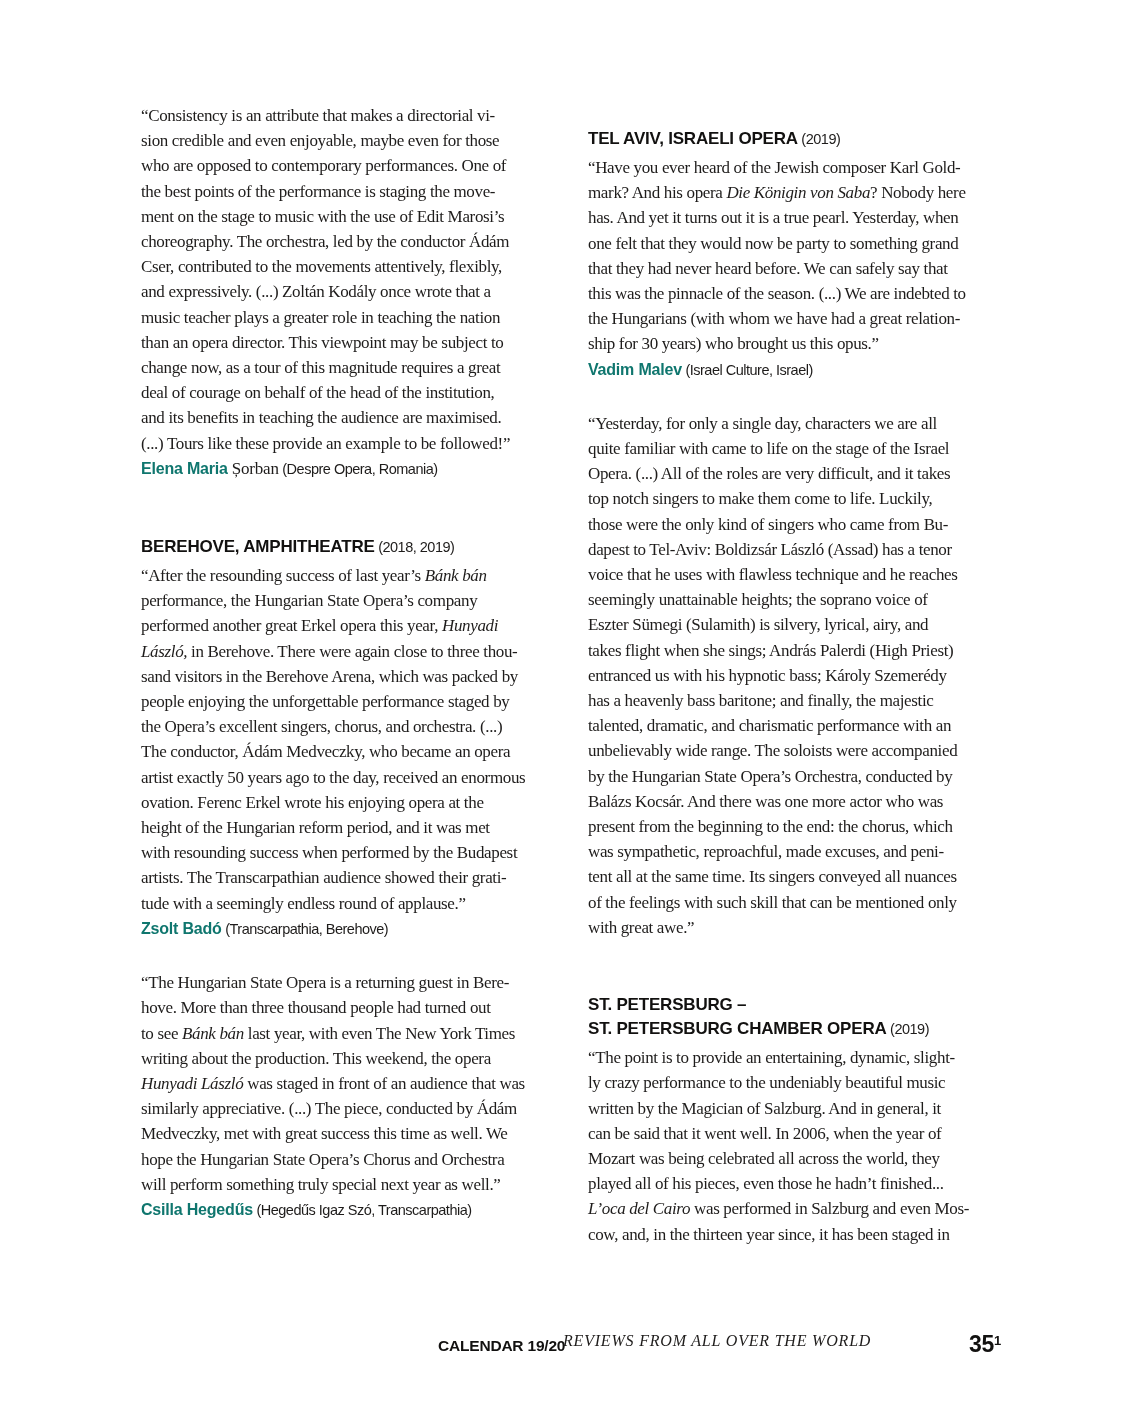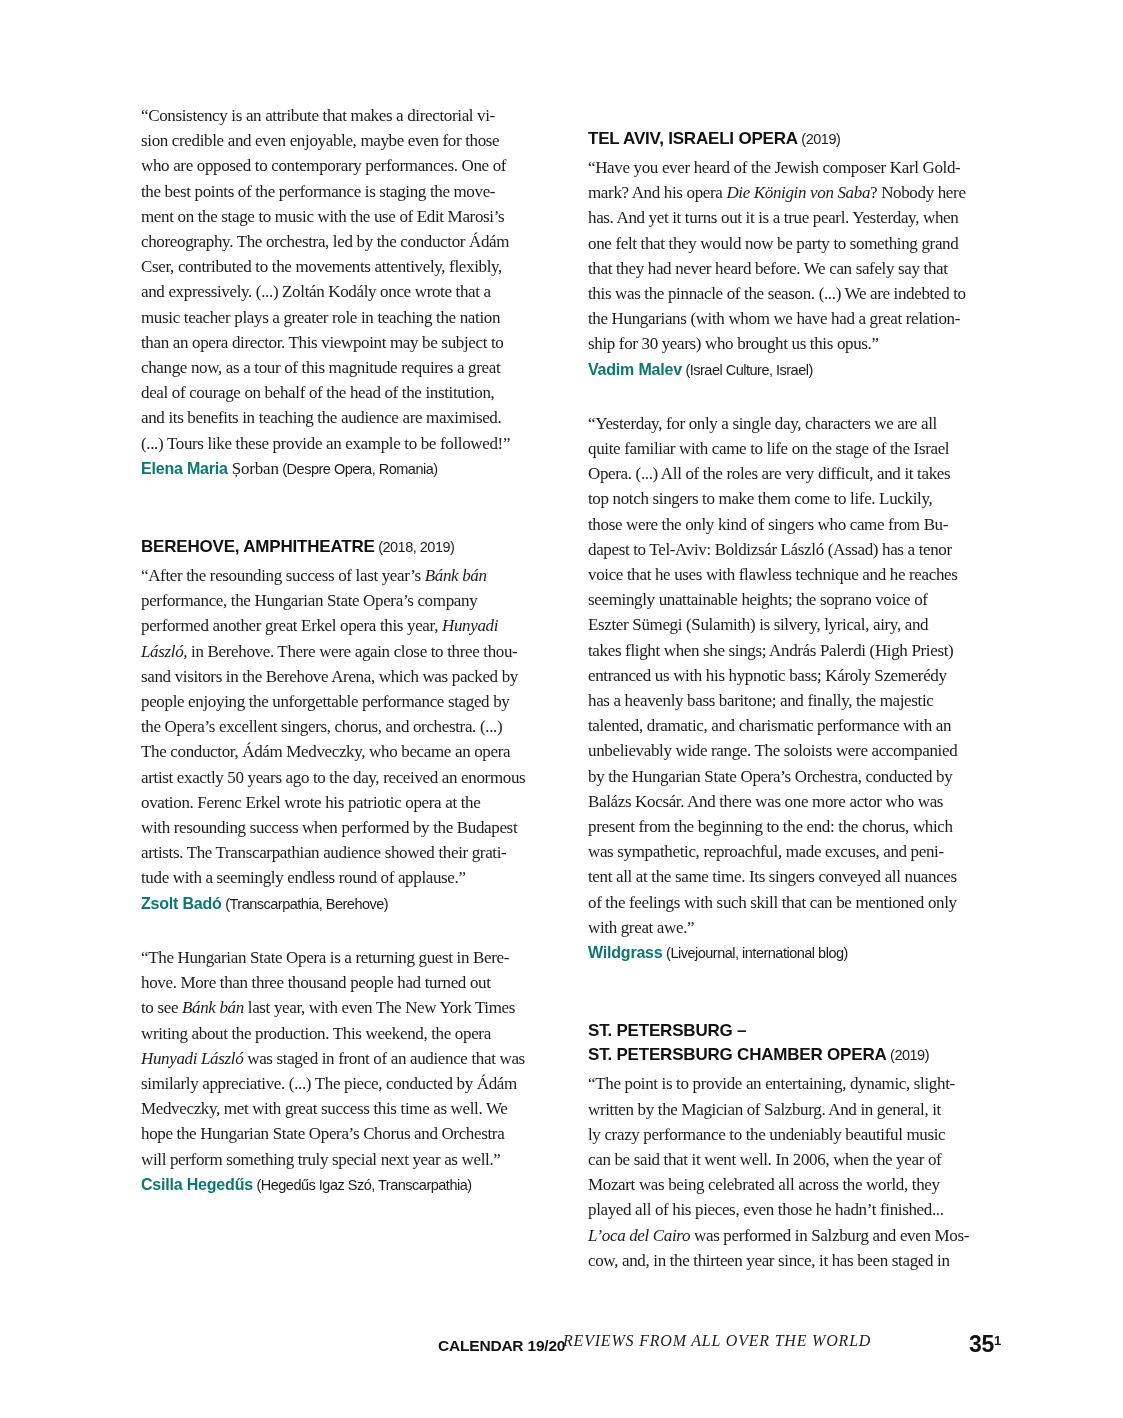--- a/index.html
+++ b/index.html
@@ -112,21 +112,22 @@
       <div class="sec-heading"><span>BEREHOVE, AMPHITHEATRE</span><span class="years"> (2018, 2019)</span></div>
       <div class="tline">“After the resounding success of last year’s <em>Bánk bán</em></div>
       <div class="tline">performance, the Hungarian State Opera’s company</div>
       <div class="tline">performed another great Erkel opera this year, <em>Hunyadi</em></div>
       <div class="tline"><em>László,</em> in Berehove. There were again close to three thou-</div>
       <div class="tline">sand visitors in the Berehove Arena, which was packed by</div>
       <div class="tline">people enjoying the unforgettable performance staged by</div>
       <div class="tline">the Opera’s excellent singers, chorus, and orchestra. (...)</div>
       <div class="tline">The conductor, Ádám Medveczky, who became an opera</div>
       <div class="tline">artist exactly 50 years ago to the day, received an enormous</div>
-      <div class="tline">ovation. Ferenc Erkel wrote his patriotic opera at the</div>
+      <div class="tline">ovation. Ferenc Erkel wrote his enjoying opera at the</div>
+      <div class="tline">height of the Hungarian reform period, and it was met</div>
       <div class="tline">with resounding success when performed by the Budapest</div>
       <div class="tline">artists. The Transcarpathian audience showed their grati-</div>
       <div class="tline">tude with a seemingly endless round of applause.”</div>
       <div class="attribution"><span class="a-bold">Zsolt Badó</span><span class="a-src"> (Transcarpathia, Berehove)</span></div>
     </div>
     <div class="block">
       <div class="tline">“The Hungarian State Opera is a returning guest in Bere-</div>
       <div class="tline">hove. More than three thousand people had turned out</div>
       <div class="tline">to see <em>Bánk bán</em> last year, with even The New York Times</div>
       <div class="tline">writing about the production. This weekend, the opera</div>
@@ -166,27 +167,26 @@
       <div class="tline">has a heavenly bass baritone; and finally, the majestic</div>
       <div class="tline">talented, dramatic, and charismatic performance with an</div>
       <div class="tline">unbelievably wide range. The soloists were accompanied</div>
       <div class="tline">by the Hungarian State Opera’s Orchestra, conducted by</div>
       <div class="tline">Balázs Kocsár. And there was one more actor who was</div>
       <div class="tline">present from the beginning to the end: the chorus, which</div>
       <div class="tline">was sympathetic, reproachful, made excuses, and peni-</div>
       <div class="tline">tent all at the same time. Its singers conveyed all nuances</div>
       <div class="tline">of the feelings with such skill that can be mentioned only</div>
       <div class="tline">with great awe.”</div>
-      <div class="attribution"><span class="a-bold">Wildgrass</span><span class="a-src"> (Livejournal, international blog)</span></div>
     </div>
     <div class="block has-heading">
       <div class="sec-heading"><span>ST. PETERSBURG –</span><br><span>ST. PETERSBURG CHAMBER OPERA</span><span class="years"> (2019)</span></div>
       <div class="tline">“The point is to provide an entertaining, dynamic, slight-</div>
+      <div class="tline">ly crazy performance to the undeniably beautiful music</div>
       <div class="tline">written by the Magician of Salzburg. And in general, it</div>
-      <div class="tline">ly crazy performance to the undeniably beautiful music</div>
       <div class="tline">can be said that it went well. In 2006, when the year of</div>
       <div class="tline">Mozart was being celebrated all across the world, they</div>
       <div class="tline">played all of his pieces, even those he hadn’t finished...</div>
       <div class="tline"><em>L’oca del Cairo</em> was performed in Salzburg and even Mos-</div>
       <div class="tline">cow, and, in the thirteen year since, it has been staged in</div>
     </div>
   </div>
 
 <div>
   <div id="f-book" class="footer-item">CALENDAR 19/20</div>

